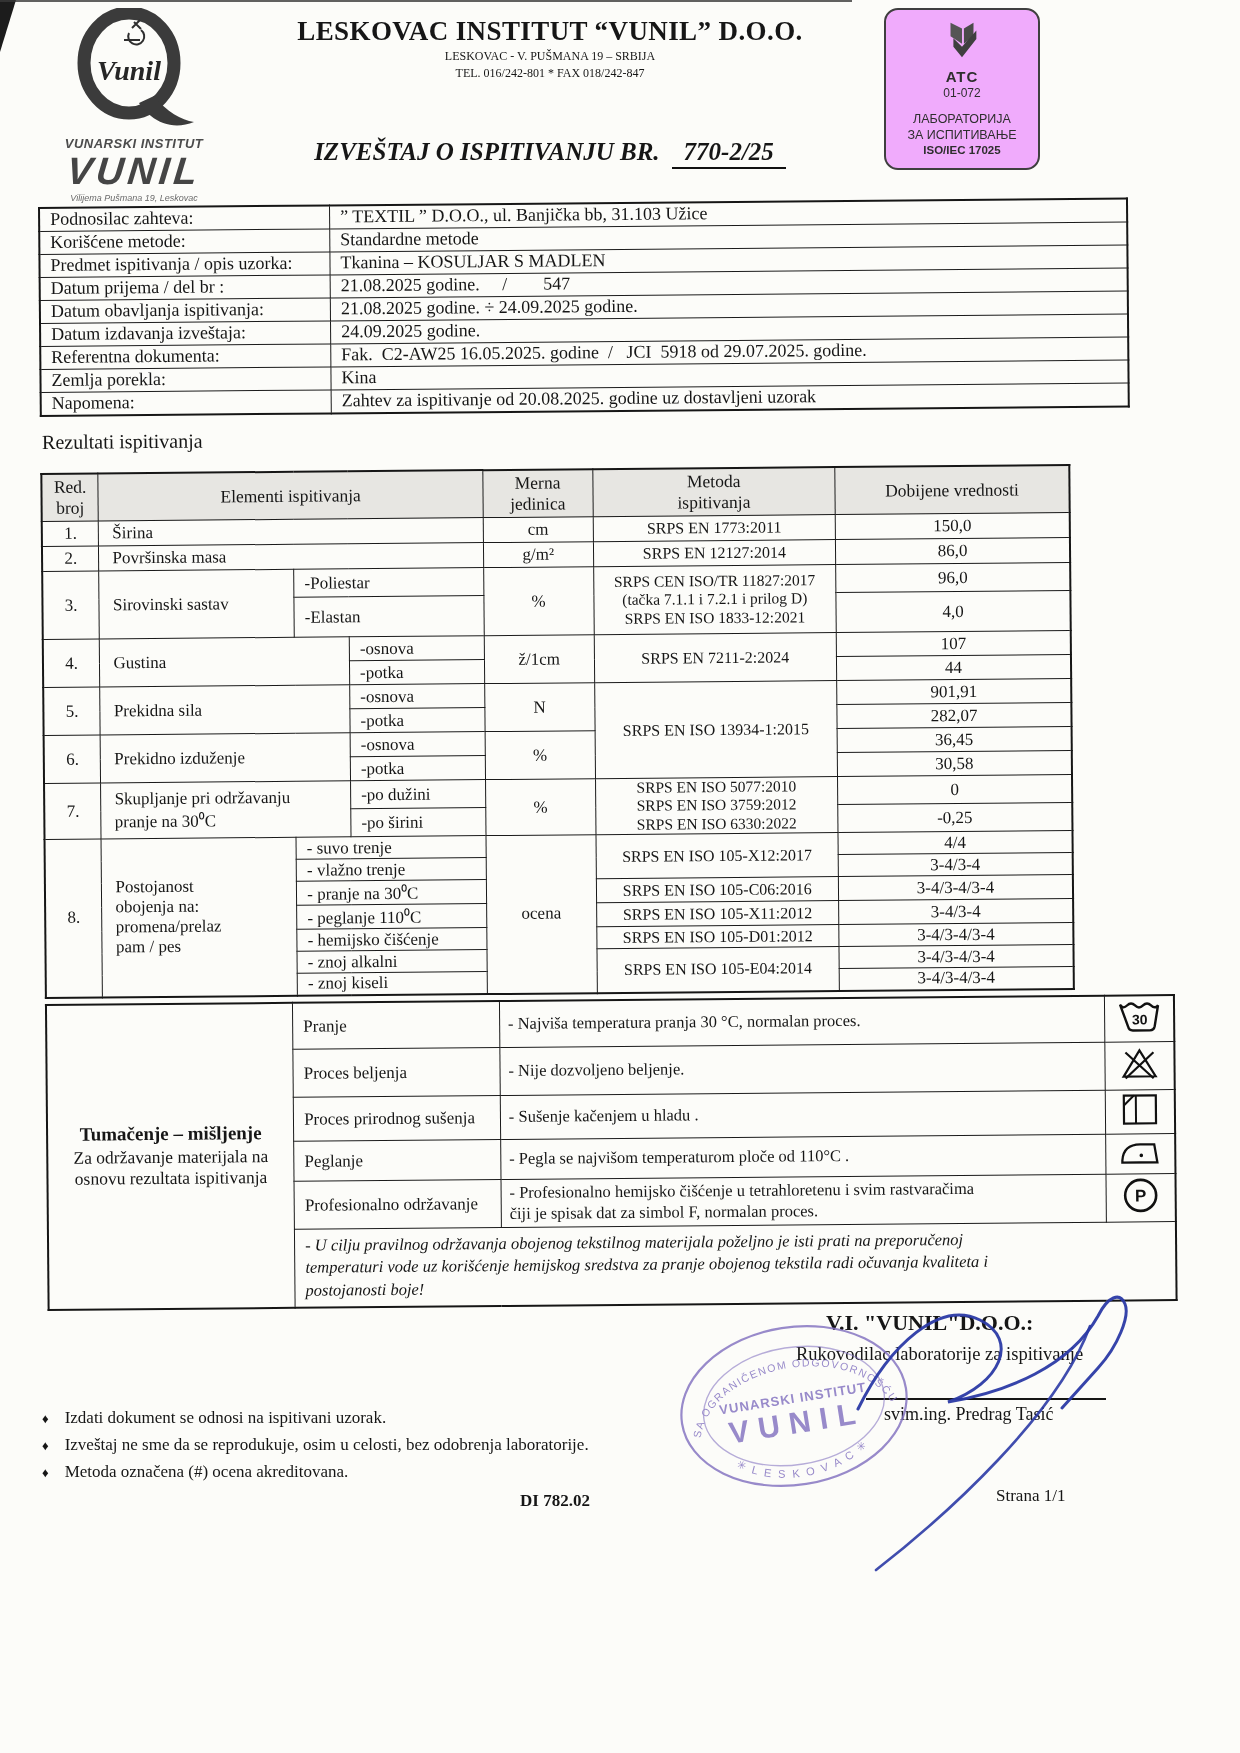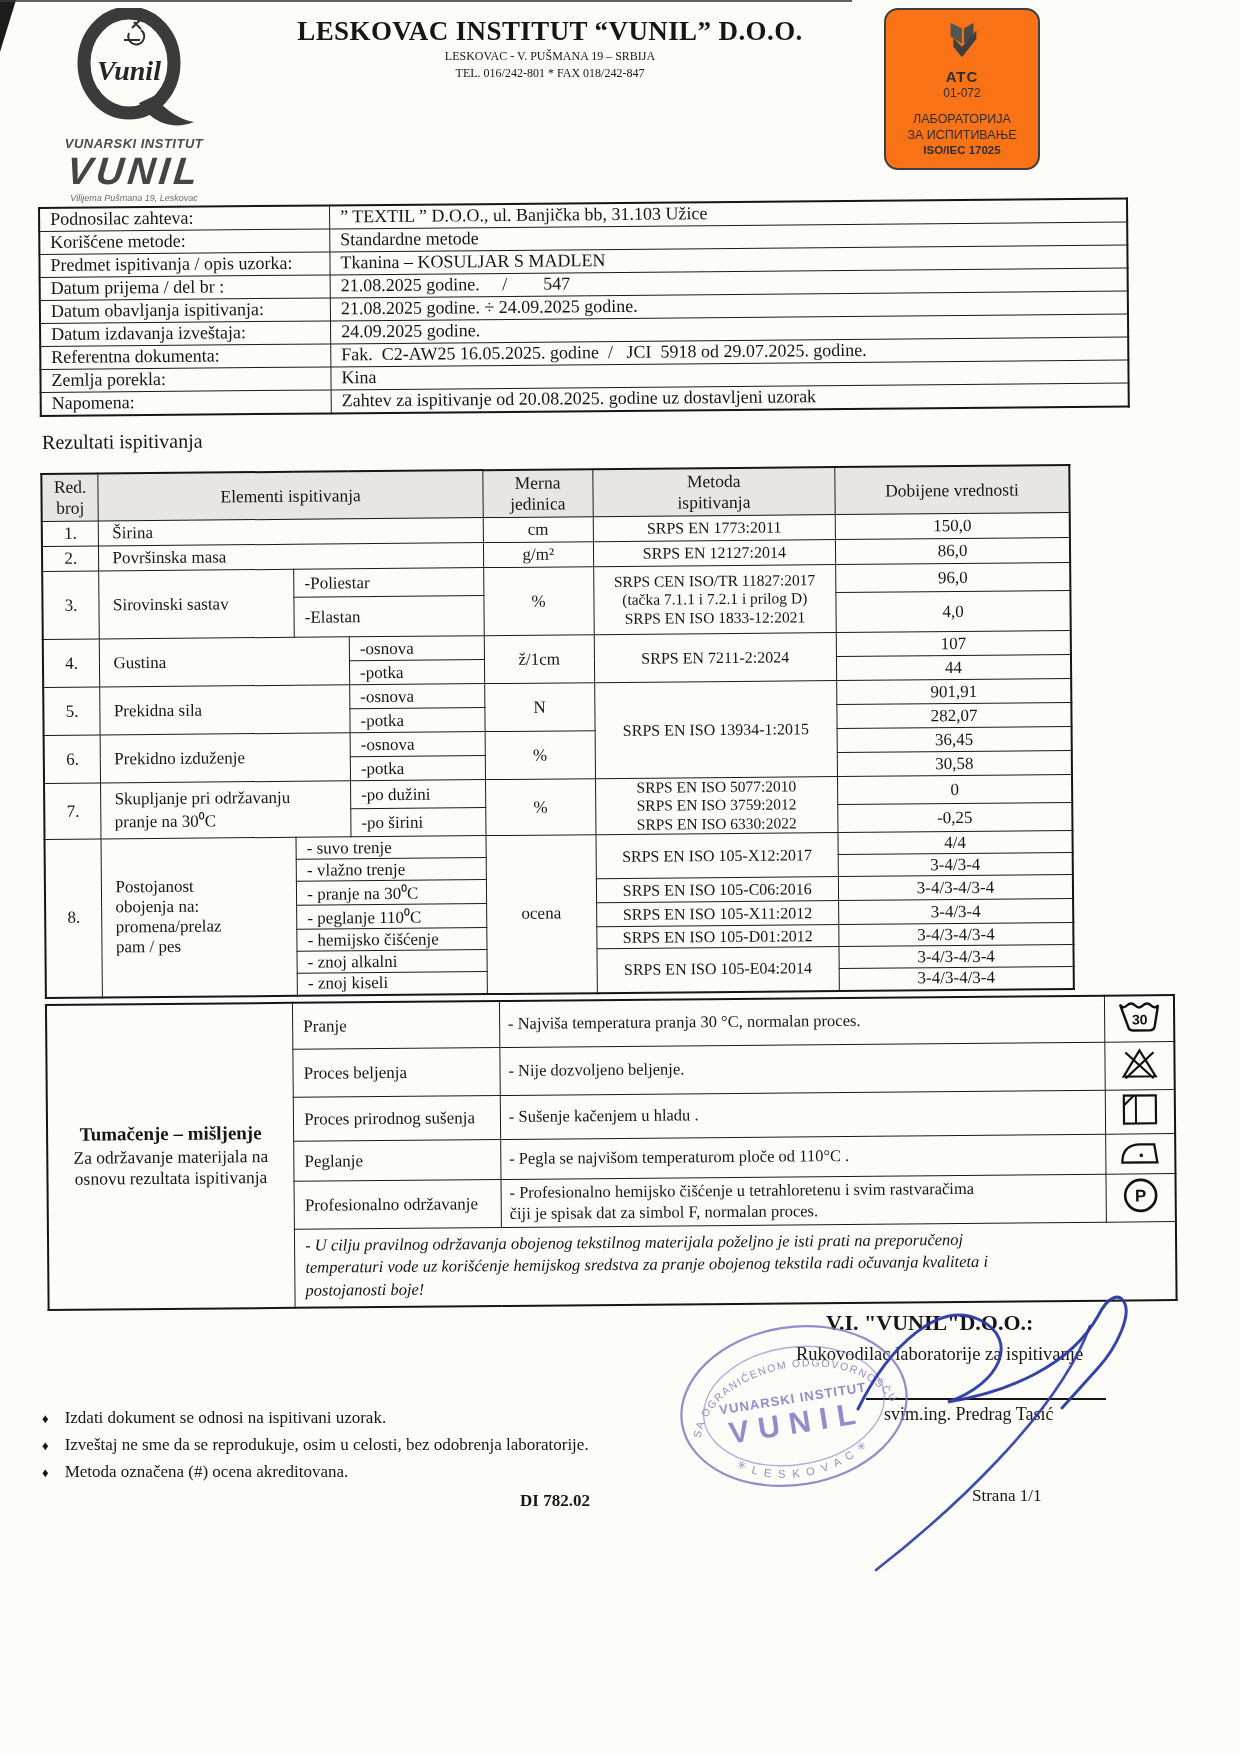--- a/index.html
+++ b/index.html
@@ -21,21 +21,21 @@
               transform:skewX(-6deg);line-height:1;margin-top:1px;}
   .logo-addr{font-size:9px;font-style:italic;color:#6b6b6b;margin-top:3px;}
   .head-c{left:248px;top:16px;width:604px;text-align:center;}
   .org{font-size:27px;font-weight:bold;letter-spacing:.4px;}
   .lab{font-size:19px;font-weight:bold;margin-top:3px;}
   .adr,.tel{font-size:12px;margin-top:2px;}
   .title-row{left:248px;top:138px;width:604px;text-align:center;
              font-size:25px;font-weight:bold;font-style:italic;}
   .rep-no{display:inline-block;border-bottom:2.5px solid #111;padding:0 12px 1px 12px;margin-left:12px;}
   .cert{left:884px;top:8px;width:152px;height:158px;border:2px solid #3f3f3f;border-radius:14px;
-        text-align:center;font-family:"Liberation Sans",sans-serif;color:#2e2e2e;background:#f97316;}
+        text-align:center;font-family:"Liberation Sans",sans-serif;color:#2e2e2e;background:#f0abfc;}
   .cert-name{font-size:15px;font-weight:bold;letter-spacing:1px;margin-top:1px;}
   .cert-code{font-size:12px;margin-top:1px;}
   .cert-cyr{font-size:12.5px;line-height:1.25;margin-top:12px;}
   .cert-std{font-size:11.5px;font-weight:bold;margin-top:1px;}
 
   
   .doc{left:38px;top:207px;width:1130px;height:1120px;transform:rotate(-0.5deg);transform-origin:0 0;}
 
   table{border-collapse:collapse;}
   td{border:1.7px solid #1b1b1b;font-size:17px;padding:0 4px;vertical-align:middle;}
@@ -68,21 +68,21 @@
 
   
   .company{left:826px;top:1310px;width:290px;font-size:22px;font-weight:bold;}
   .role{left:796px;top:1344px;font-size:18.5px;}
   .sig-line{left:866px;top:1398px;width:240px;border-top:2px solid #161616;height:0;}
   .signer{left:884px;top:1404px;font-size:18px;}
   .notes{left:40px;top:1408px;font-size:17px;}
   .note-row{display:flex;margin-bottom:7px;}
   .diam{font-size:13px;margin:3px 16px 0 2px;}
   .doc-code{left:520px;top:1450px;font-size:17px;font-weight:bold;margin-top:41px;}
-  .page-label{left:972px;top:1486px;font-size:17px;}
+  .page-label{left:996px;top:1486px;font-size:17px;}
   .stamp{left:672px;top:1320px;width:244px;height:172px;transform:rotate(-9deg);opacity:.82;}
   .sig-svg{left:828px;top:1274px;width:334px;height:302px;}
 </style>
 </head>
 <body>
 
 <div class="sheet">
 
   <div class="corner-wedge"></div>
   <div class="edge-top"></div>
@@ -98,20 +98,23 @@
     <div class="logo-brand">VUNIL</div>
     <div class="logo-addr">Vilijema Pušmana 19, Leskovac</div>
   </div>
 
   <div class="abs head-c">
     <div class="org">LESKOVAC INSTITUT “VUNIL” D.O.O.</div>
     <div class="adr">LESKOVAC - V. PUŠMANA 19 – SRBIJA</div>
     <div class="tel">TEL. 016/242-801 * FAX  018/242-847</div>
   </div>
 
+  <div class="abs title-row">
+    <span>IZVEŠTAJ O ISPITIVANJU BR.</span><span class="rep-no">770-2/25</span>
+  </div>
 
   <div class="abs cert">
     <svg width="46" height="44" viewBox="0 0 48 46" style="margin-top:9px">
       <polygon points="12,4 24,10 24,26 12,18" fill="#555"></polygon>
       <polygon points="36,4 26,10 26,26 36,18" fill="#4a4a4a"></polygon>
       <polygon points="15,20 24,29 39,12 39,21 24,40 15,29" fill="#3f3f3f"></polygon>
     </svg>
     <div class="cert-name">ATC</div>
     <div class="cert-code">01-072</div>
     <div class="cert-cyr pre">ЛАБОРАТОРИЈА

